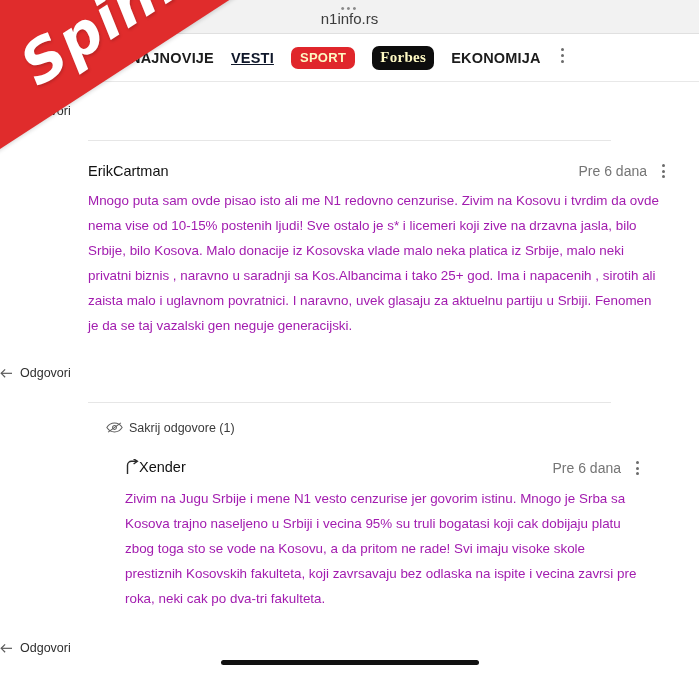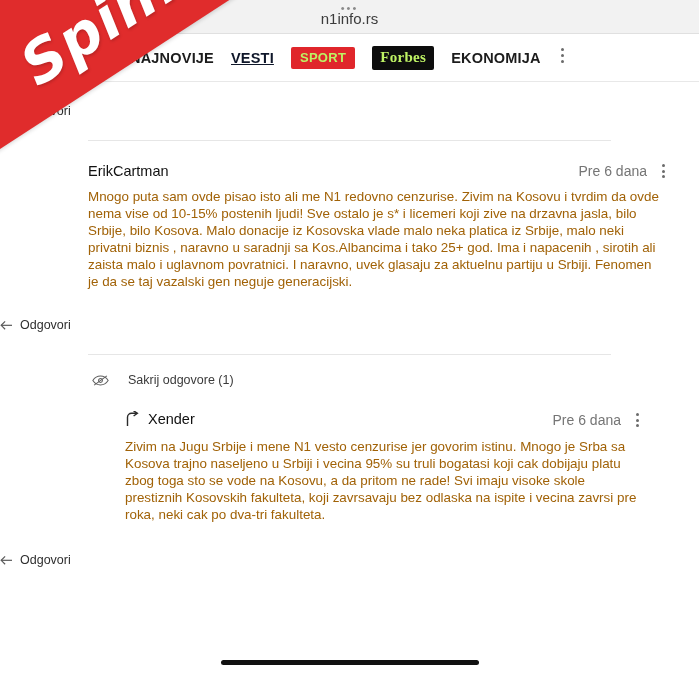--- a/index.html
+++ b/index.html
@@ -66,23 +66,23 @@
     font-size: 14.5px;
     font-weight: bold;
     color: #1c1c1c;
     letter-spacing: .2px;
     white-space: nowrap;
   }
   .nav-link.blue { color: #0f172a; text-decoration: underline; }
   .nav-badge {
     font-size: 13px;
     font-weight: bold;
-    color: #bef264;
+    color: #fef9c3;
     padding: 3px 9px 4px;
-    border-radius: 2px;
+    border-radius: 7px;
     letter-spacing: .3px;
   }
   .nav-badge.sport { background: #e0262b; }
   .nav-badge.forbes { background: #0d0d0d; font-family: "Liberation Serif", serif; font-size: 15px; padding: 3px 8px 4px; }
   .nav-kebab {
     position: absolute;
     left: 560px;
     top: 14px;
     width: 4px;
     display: flex;
@@ -162,42 +162,42 @@
     width: 4px;
   }
   .kebab span {
     width: 3px; height: 3px;
     border-radius: 50%;
     background: #6b6b6b;
     display: block;
   }
   .body-text {
     font-size: 13.4px;
-    line-height: 17px;
-    color: #a16207;
+    line-height: 25px;
+    color: #a21caf;
     margin-top: 9px;
     text-align: left;
   }
 
   .hide-replies {
     display: flex;
-    align-items: flex-end;
-    gap: 19px;
+    align-items: flex-start;
+    gap: 6px;
     padding-left: 92px;
+    margin-left: 14px;
   }
   .eye-icon { color: #5e5e5e; }
   .hide-label {
     font-size: 12.5px;
     color: #3a3a3a;
   }
 
   .nested-head {
     display: flex;
     align-items: center;
-    gap: 9px;
     position: relative;
   }
   .thread-arrow {
     color: #2b2b2b;
     width: 14px; height: 16px;
     display: inline-block;
   }
   .nested-meta {
     position: absolute;
     right: 0;

